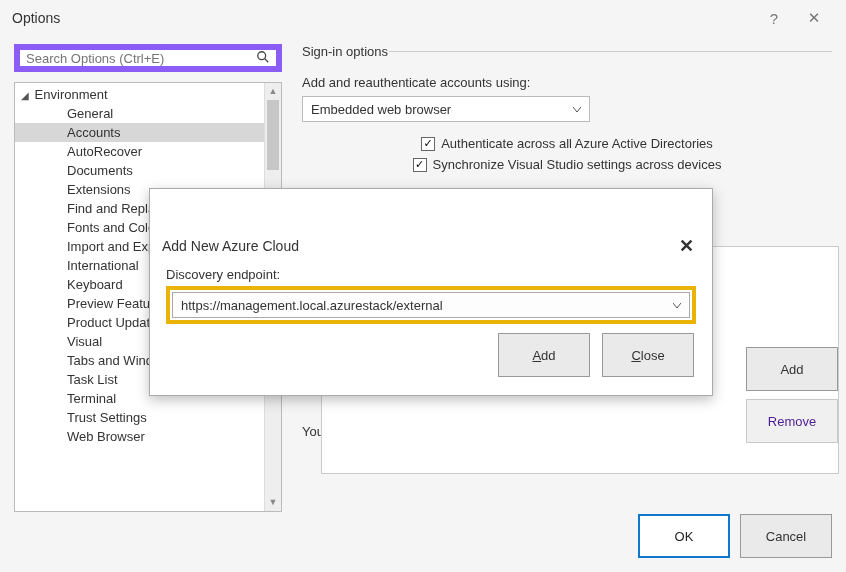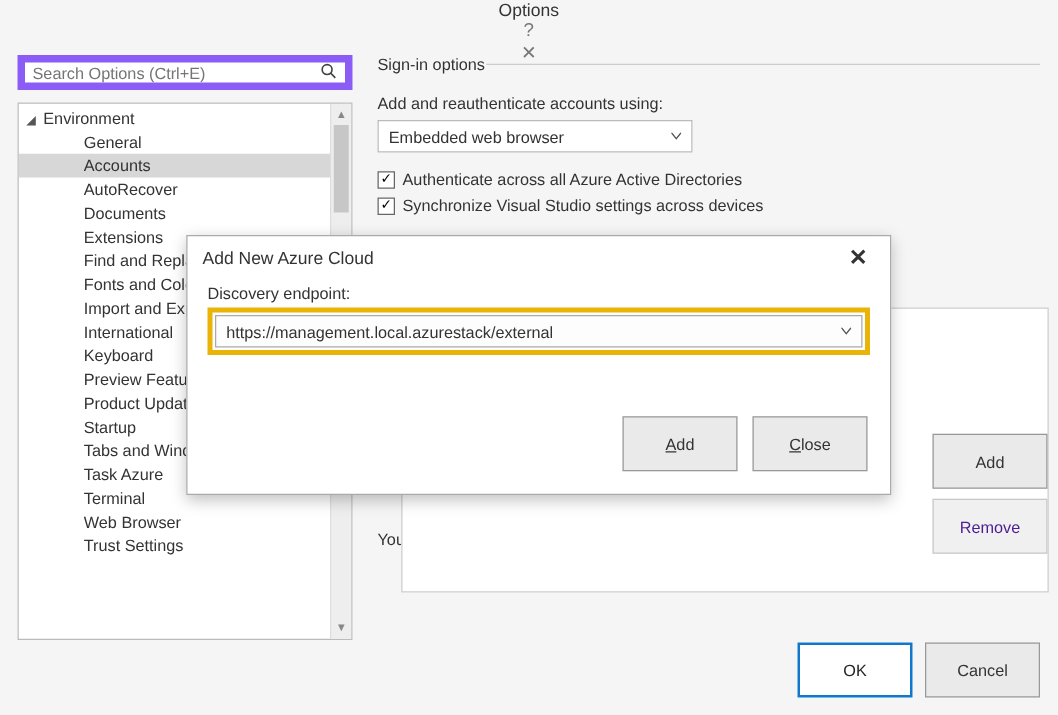--- a/index.html
+++ b/index.html
@@ -1,18 +1,18 @@
 <!DOCTYPE html>
 <html><head>
 <meta charset="utf-8">
 <style>
 * { box-sizing: border-box; margin: 0; padding: 0; font-family: "Segoe UI", Tahoma, sans-serif; font-size: 13px; color: #333; }
 body { background: #f5f5f5; width: 846px; height: 572px; position: relative; overflow: hidden; }
 
-.titlebar { height: 36px; display: flex; align-items: center; padding: 0 12px; color: #888; flex-direction: column; }
+.titlebar { height: 36px; display: flex; align-items: center; padding: 0 12px; color: #888; }
 .titlebar .title { flex: 1; font-size: 14px; }
 .titlebar .winbtn { width: 40px; text-align: center; font-size: 15px; color: #777; }
 
 .content { position: absolute; top: 44px; left: 14px; right: 14px; bottom: 60px; display: flex; gap: 20px; }
 
 .leftpane { width: 268px; display: flex; flex-direction: column; }
 .searchbox { border: 6px solid #8b5cf6; background: #fff; height: 28px; display: flex; align-items: center; padding: 0 6px; }
 .searchbox input { flex: 1; border: none; outline: none; background: transparent; color: #666; }
 .searchbox .sicon { color: #555; font-size: 14px; }
 
@@ -25,38 +25,38 @@
 .tree .selected { background: #d7d7d7; }
 .scrollbar { width: 17px; background: #eee; border-left: 1px solid #ddd; position: relative; }
 .scrollbar .arrUp, .scrollbar .arrDn { position: absolute; left: 0; right: 0; height: 17px; text-align: center; font-size: 9px; color: #888; line-height: 17px; }
 .scrollbar .arrUp { top: 0; } .scrollbar .arrDn { bottom: 0; }
 .scrollbar .thumb { position: absolute; top: 17px; left: 2px; right: 2px; height: 70px; background: #c7c7c7; }
 
 .rightpane { flex: 1; display: flex; flex-direction: column; }
 .grouphdr { display: flex; align-items: center; gap: 1px; margin-bottom: 16px; font-size: 14px; }
 .grouphdr .line { flex: 1; height: 1px; background: #ccc; }
 .rightpane .lbl { margin-bottom: 6px; }
-.dropdown { border: 1px solid #bbb; background: #fff; height: 26px; display: flex; align-items: center; padding: 0 8px; width: 252px; justify-content: space-between; margin-bottom: 14px; }
+.dropdown { border: 1px solid #bbb; background: #fff; height: 26px; display: flex; align-items: center; padding: 0 8px; width: 288px; justify-content: space-between; margin-bottom: 14px; }
 .dropdown .dcaret { color: #666; font-size: 10px; }
-.checkrow { display: flex; align-items: center; gap: 6px; margin-bottom: 6px; }
+.checkrow { display: flex; align-items: center; gap: 6px; margin-bottom: 6px; justify-content: center; }
 .checkrow .cb { width: 14px; height: 14px; border: 1px solid #666; background: #fff; display: flex; align-items: center; justify-content: center; font-size: 11px; line-height: 1; }
 .checkrow .ck::after { content: "✓"; color: #000; }
 
 .footer { position: absolute; bottom: 14px; right: 14px; display: flex; gap: 10px; }
 .btn { min-width: 92px; height: 44px; border: 1px solid #999; background: #eaeaea; display: flex; align-items: center; justify-content: center; cursor: default; }
 .btn.primary { border: 2px solid #1177cc; background: #fff; color: #222; }
 .btn.disabled { color: #4c1d95; border-color: #c8c8c8; background: #f0f0f0; }
 
 .cloudbox { position: absolute; left: 307px; top: 202px; width: 518px; border: 1px solid #ccc; background: #fff; z-index: 1; }
 .cloudbtns { position: absolute; right: 0; top: 100px; display: flex; flex-direction: column; gap: 8px; }
 .syncmsg { margin-top: 246px; }
 
 
 .modal { position: absolute; left: 149px; top: 188px; width: 564px; height: 208px; background: #fff; border: 1px solid #aaa; box-shadow: 0 4px 12px rgba(0,0,0,.25); z-index: 10; }
-.modal .mhead { height: 34px; display: flex; align-items: center; padding: 0 12px; }
+.modal .mhead { height: 34px; display: flex; align-items: center; padding: 0 12px; margin-top: 40px; }
 .modal .mtitle { flex: 1; font-size: 14px; }
 .modal .mclose { font-size: 18px; font-weight: bold; padding: 0 6px; }
 .modal .mbody { padding: 4px 16px 0 16px; }
 .highlight { border: 4px solid #eab308; padding: 2px; margin-top: 4px; }
 .combo { border: 1px solid #aaa; background: #fdfdfd; height: 26px; display: flex; align-items: center; padding: 0 8px; justify-content: space-between; }
 .combo .ccaret { color: #666; font-size: 10px; }
 .mfoot { position: absolute; bottom: 18px; right: 18px; display: flex; gap: 12px; }
 .u { text-decoration: underline; }
 </style>
 </head>
@@ -89,26 +89,26 @@
           <div class="node child">AutoRecover</div>
           <div class="node child">Documents</div>
           <div class="node child">Extensions</div>
           <div class="node child">Find and Replace</div>
           <div class="node child">Fonts and Colors</div>
           <div class="node child">Import and Export Settings</div>
           <div class="node child">International</div>
           <div class="node child">Keyboard</div>
           <div class="node child">Preview Features</div>
           <div class="node child">Product Updates</div>
-          <div class="node child">Startup</div>
+          <div class="node child">Visual</div>
           <div class="node child">Tabs and Windows</div>
-          <div class="node child">Task Azure</div>
+          <div class="node child">Task List</div>
           <div class="node child">Terminal</div>
+          <div class="node child">Trust Settings</div>
           <div class="node child">Web Browser</div>
-          <div class="node child">Trust Settings</div>
         </div>
       <div class="scrollbar">
         <div class="arrUp">▲</div>
         <div class="thumb"></div>
         <div class="arrDn">▼</div>
       </div>
     </div>
   </div>
 
   <div class="rightpane">

